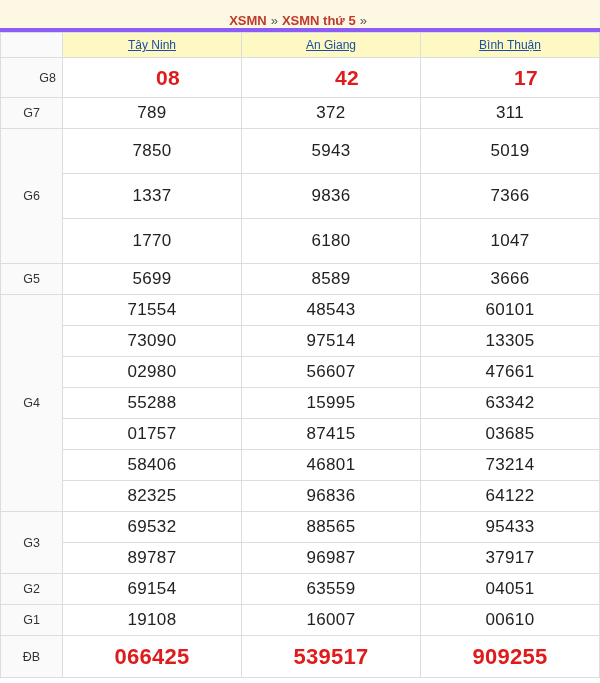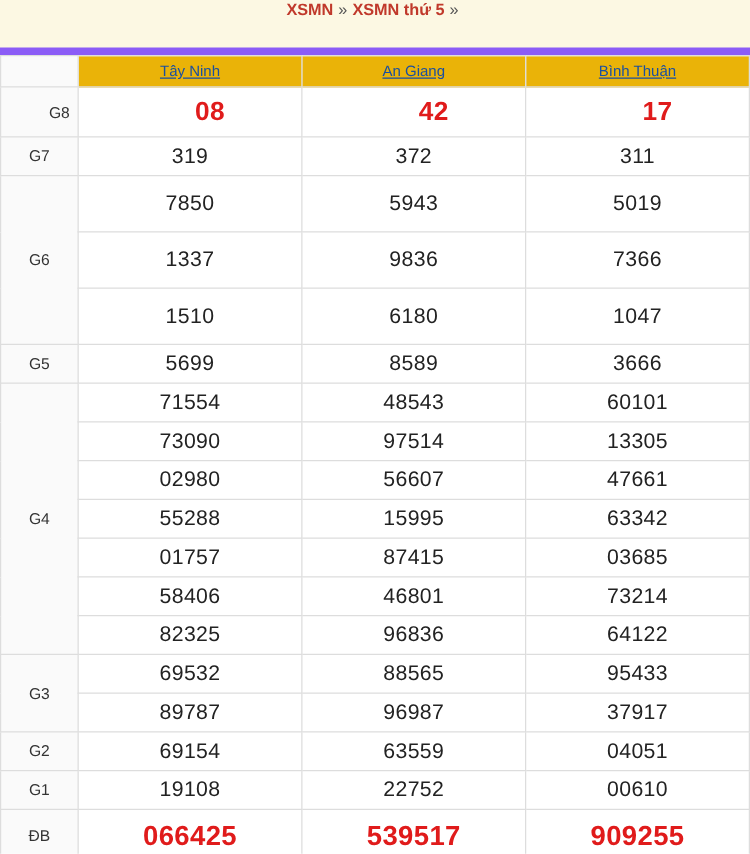--- a/index.html
+++ b/index.html
@@ -10,29 +10,29 @@
   }
   body {
     width: 600px;
     height: 683px;
     font-family: "Liberation Sans", sans-serif;
     color: #222222;
     overflow: hidden;
   }
 
   .breadcrumb {
-    height: 44px;
+    height: 32px;
     background: #fcf8e3;
     display: flex;
-    align-items: flex-start;
+    align-items: flex-end;
     justify-content: center;
     font-size: 13px;
     font-weight: bold;
     color: #333333;
-    border-bottom: 6px solid #8b5cf6;
+    border-bottom: 4px solid #8b5cf6;
   }
   .breadcrumb a {
     color: #c0392b;
     text-decoration: none;
   }
   .breadcrumb .sep {
     color: #555555;
     margin: 0 4px;
     font-weight: normal;
   }
@@ -53,21 +53,21 @@
   table.lottery th, table.lottery td {
     border: 1px solid #dddddd;
     text-align: center;
     vertical-align: middle;
     padding: 0;
   }
   thead th {
     height: 25px;
     font-size: 12px;
     font-weight: normal;
-    background: #eab308;
+    background: #fef9c3;
   }
   thead th.prov {
     color: #1a4fa0;
     text-decoration: underline;
   }
   thead th.corner {
     background: #fafafa;
   }
 
   td.lbl {
@@ -128,37 +128,37 @@
   </thead>
   <tbody id="tbody">
       <tr class="r-g8">
         <td class="lbl" rowspan="1">G8</td>
         <td class="num">08</td>
         <td class="num">42</td>
         <td class="num">17</td>
       </tr>
       <tr class="r-g7">
         <td class="lbl" rowspan="1">G7</td>
-        <td class="num">319</td>
+        <td class="num">789</td>
         <td class="num">372</td>
         <td class="num">311</td>
       </tr>
       <tr class="r-g6">
         <td class="lbl" rowspan="3">G6</td>
         <td class="num">7850</td>
         <td class="num">5943</td>
         <td class="num">5019</td>
       </tr>
       <tr class="r-g6">
         <td class="num">1337</td>
         <td class="num">9836</td>
         <td class="num">7366</td>
       </tr>
       <tr class="r-g6">
-        <td class="num">1510</td>
+        <td class="num">1770</td>
         <td class="num">6180</td>
         <td class="num">1047</td>
       </tr>
       <tr class="r-g5">
         <td class="lbl" rowspan="1">G5</td>
         <td class="num">5699</td>
         <td class="num">8589</td>
         <td class="num">3666</td>
       </tr>
       <tr class="r-g4">
@@ -210,21 +210,21 @@
       </tr>
       <tr class="r-g2">
         <td class="lbl" rowspan="1">G2</td>
         <td class="num">69154</td>
         <td class="num">63559</td>
         <td class="num">04051</td>
       </tr>
       <tr class="r-g1">
         <td class="lbl" rowspan="1">G1</td>
         <td class="num">19108</td>
-        <td class="num">22752</td>
+        <td class="num">16007</td>
         <td class="num">00610</td>
       </tr>
       <tr class="r-db">
         <td class="lbl" rowspan="1">ĐB</td>
         <td class="num">066425</td>
         <td class="num">539517</td>
         <td class="num">909255</td>
       </tr>
     </tbody>
 </table>

